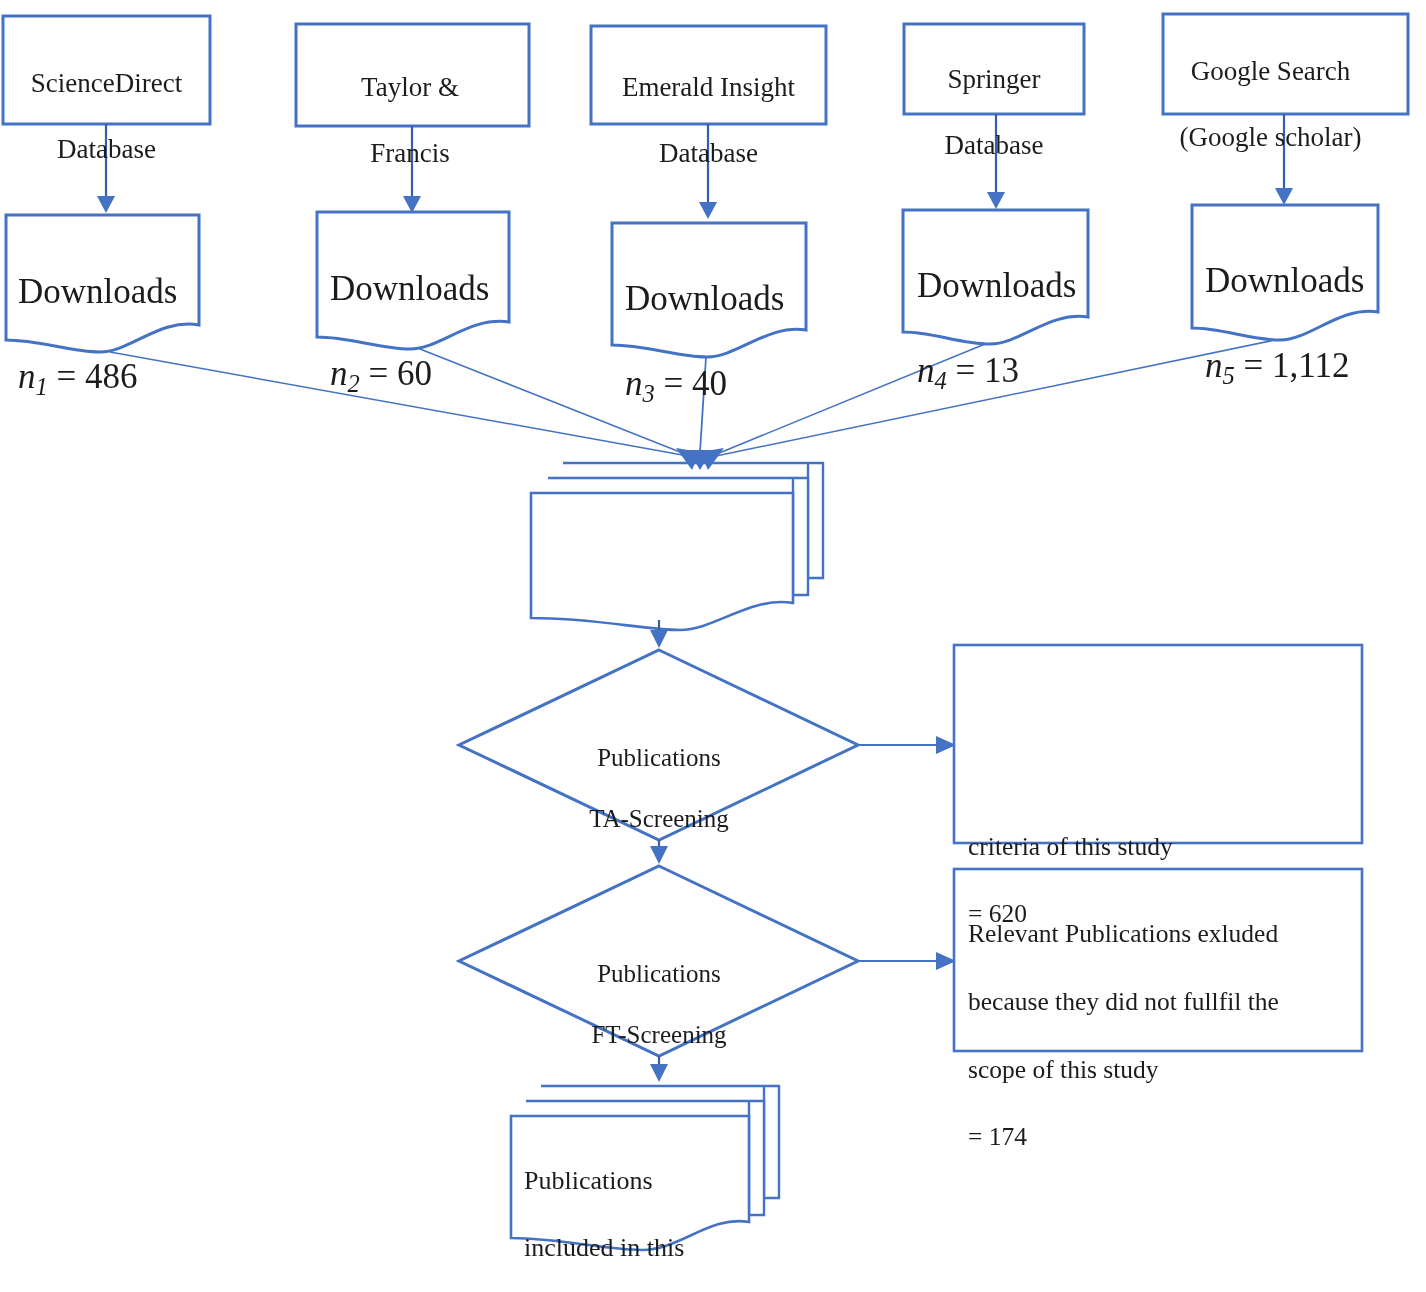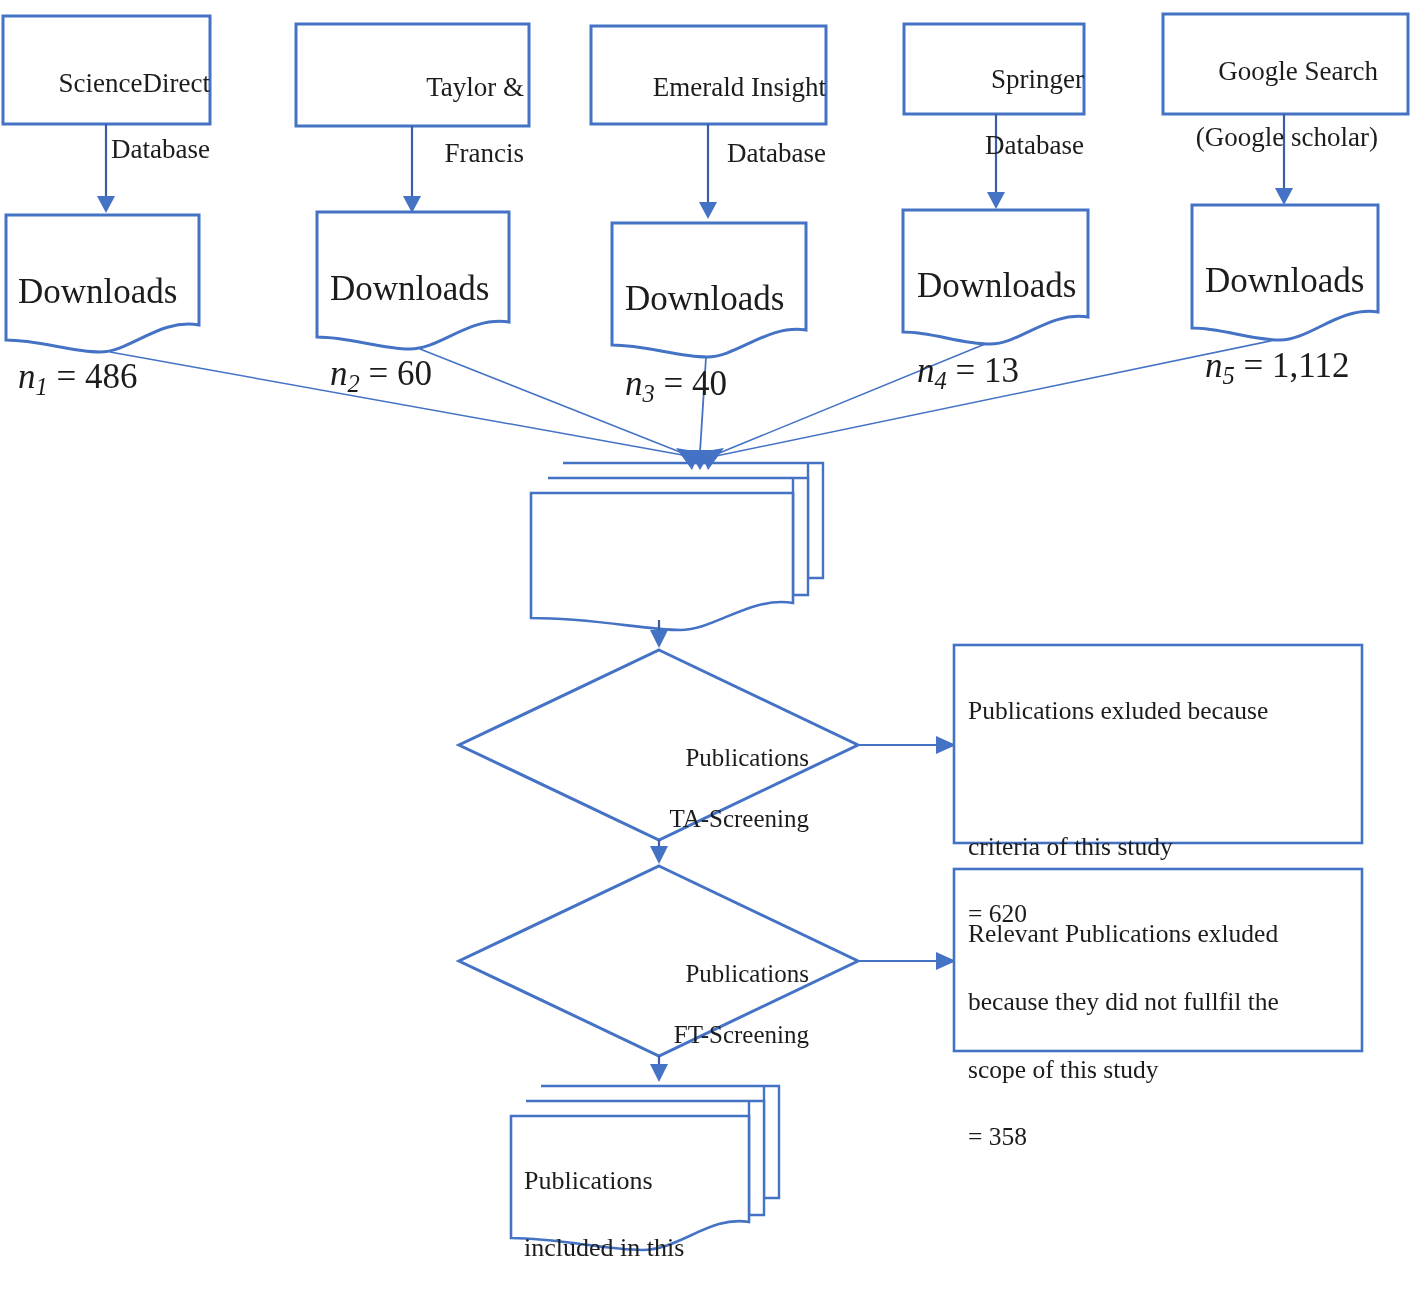--- a/index.html
+++ b/index.html
@@ -29,21 +29,21 @@
   }
   
   .lbl {
     position: absolute;
     line-height: 1.22;
     color: #1c1c1c;
     white-space: pre-line;
     pointer-events: none;
   }
   .lbl.center {
-    text-align: right;
+    text-align: center;
   }
   .lbl.left {
     text-align: left;
   }
   .src-label {
     font-size: 27px;
   }
   .dl-label {
     font-size: 35px;
   }
@@ -265,30 +265,30 @@
   <div class="lbl center diamond-label" style="left:509px; top:712px; width:300px;">
     <span>Publications</span><br>
     <span>TA-Screening</span>
   </div>
   <div class="lbl center diamond-label" style="left:509px; top:928px; width:300px;">
     <span>Publications</span><br>
     <span>FT-Screening</span>
   </div>
 
   <div class="lbl left excl-label" style="left:968px; top:660px; width:390px;">
-    <span>Publications exluded because</span><br>
+    <br>
     <br>
     <span>criteria of this study</span><br>
     <span>= 620</span>
   </div>
   <div class="lbl left excl-label" style="left:968px; top:883px; width:390px;">
     <span>Relevant Publications exluded</span><br>
     <span>because they did not fullfil the</span><br>
     <span>scope of this study</span><br>
-    <span>= 358</span>
+    <span>= 174</span>
   </div>
 
   <div class="lbl left final-label" style="left:524px; top:1130px; width:225px;">
     <span>Publications</span><br>
     <span>included in this</span><br>
     
   </div>
 
 </div>
 

